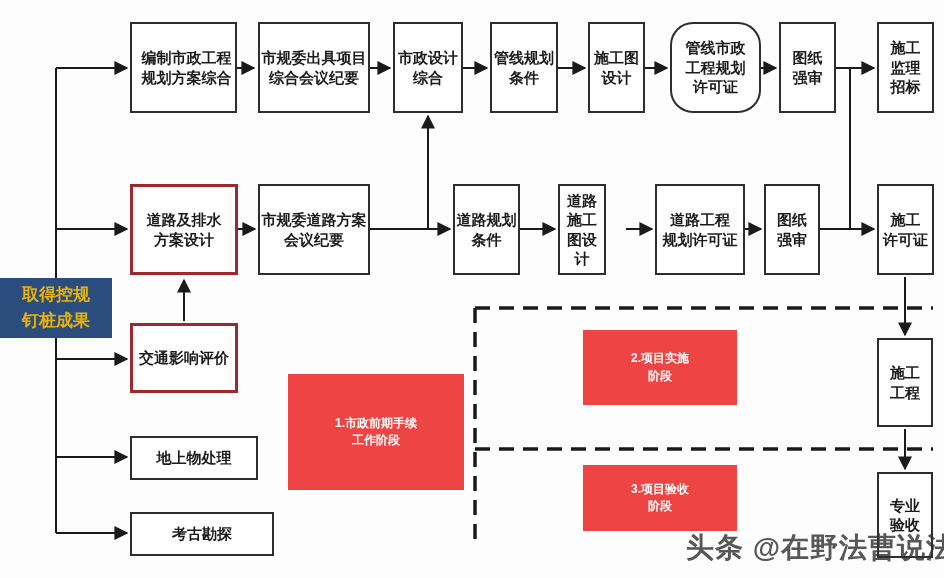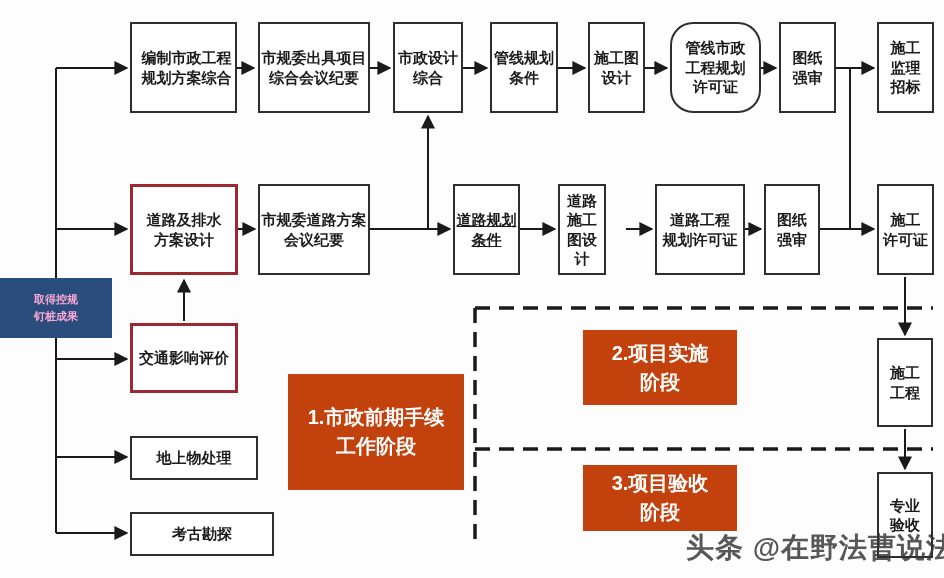--- a/index.html
+++ b/index.html
@@ -20,32 +20,32 @@
     color:#1b1b1b;
     background:#ffffff;
     border:2px solid #2e2e2e;
     box-sizing:border-box;
     font-size:15px;
     line-height:1.3;
     z-index:2;
   }
   .red-border{border:3px solid #9e2830;}
   .red-fill{
-    background:#c2410c;
+    background:#ef4444;
     color:#ffffff;
     border:none;
-    font-size:20px;
+    font-size:12px;
     line-height:1.45;
     z-index:3;
   }
   .navy{
     background:#2b4d7d;
-    color:#f9a8d4;
+    color:#eab308;
     border:none;
-    font-size:11px;
+    font-size:17px;
     line-height:1.55;
     z-index:3;
   }
   .watermark{
     position:absolute;
     left:686px;top:529px;
     font-size:28px;
     font-weight:bold;
     color:rgba(50,50,50,0.82);
     white-space:nowrap;
@@ -124,21 +124,21 @@
   <div class="box" style="left:779px;top:22px;width:57px;height:91px;">图纸
 强审</div>
   <div class="box" style="left:877px;top:22px;width:57px;height:91px;">施工
 监理
 招标</div>
 
   <div class="box red-border" style="left:130px;top:184px;width:108px;height:91px;">道路及排水
 方案设计</div>
   <div class="box" style="left:258px;top:184px;width:112px;height:91px;">市规委道路方案
 会议纪要</div>
-  <div class="box" style="left:453px;top:184px;width:67px;height:91px;text-decoration:underline;">道路规划
+  <div class="box" style="left:453px;top:184px;width:67px;height:91px;">道路规划
 条件</div>
   <div class="box" style="left:558px;top:184px;width:48px;height:91px;">道路施工
 图设计</div>
   <div class="box" style="left:655px;top:184px;width:90px;height:91px;">道路工程
 规划许可证</div>
   <div class="box" style="left:764px;top:184px;width:56px;height:91px;">图纸
 强审</div>
   <div class="box" style="left:877px;top:184px;width:57px;height:91px;">施工
 许可证</div>
 

